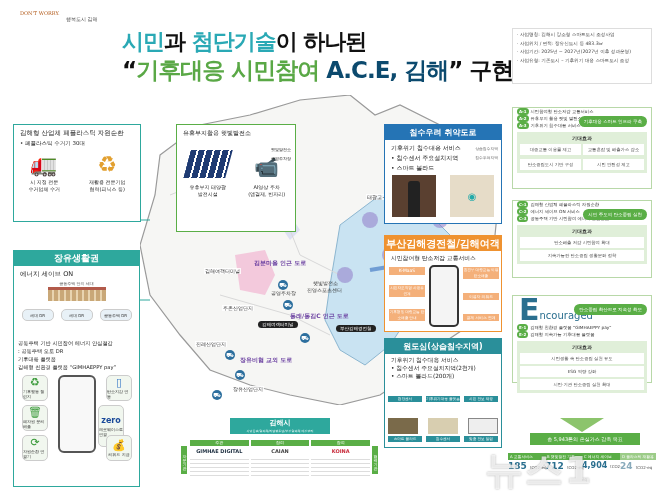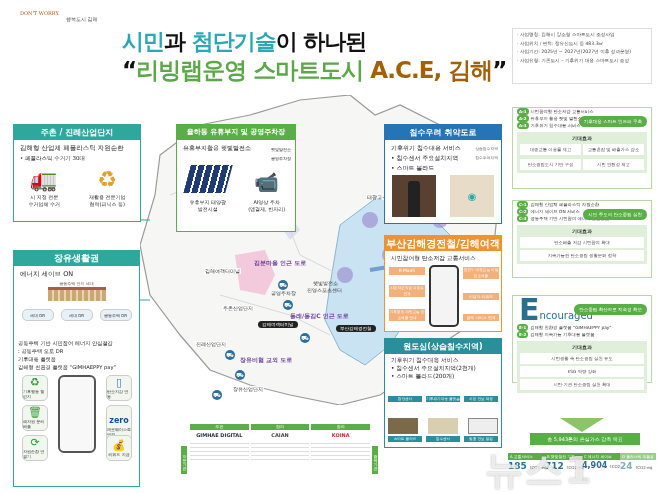--- a/index.html
+++ b/index.html
@@ -8,21 +8,21 @@
 
 .logo{left:6px;top:8px;width:100px;height:72px}
 .logo .small{font-size:5px;color:#b25a1a;text-align:left;padding-left:14px;font-family:"DejaVu Serif",serif}
 .logo .big{font-family:"DejaVu Serif",serif;font-weight:bold;color:#e07a2a;font-size:17px;line-height:15px;letter-spacing:1px;text-shadow:1px 1px 0 #7a3a10}
 .logo .sub{font-size:5px;color:#444;padding-left:60px}
 
 .title1{left:122px;top:27px;font-size:22px;font-weight:bold;color:#111;letter-spacing:-1px}
 .title1 .c{color:#2aa9b5}
 .title2{left:122px;top:55px;font-size:23px;font-weight:bold;color:#111;letter-spacing:-1px}
 .title2 .g{color:#5aa846}
-.title2 .t{color:#a16207}
+.title2 .t{color:#0c4a6e}
 
 .ov{left:512px;top:28px;width:140px;height:56px;border:1px solid #ddd;background:#fff}
 .ov .hd{background:#8a8a8a;color:#fff;font-size:8px;font-weight:bold;text-align:center;height:14px;line-height:14px}
 .ov .ln{font-size:4.6px;color:#444;padding:1px 4px;line-height:6.5px;white-space:nowrap}
 
 .map{left:140px;top:95px;width:360px;height:310px}
 
 .panel{background:#fff;border:1.5px solid #ccc}
 .phd{color:#fff;font-weight:bold;font-size:8px;text-align:center;height:15px;line-height:15px}
 .ptxt{font-size:6.5px;color:#222;line-height:10px;padding:0 6px}
@@ -63,21 +63,21 @@
 
 <div class="abs logo">
   <div class="small" style="margin-top:2px">DON'T WORRY.</div>
   <div class="sub">행복도시 김해</div>
 </div>
 
 <div class="abs title1">
   <span class="c">시민</span><span>과 </span><span class="c">첨단기술</span><span>이 하나된</span>
 </div>
 <div class="abs title2">
-  <span>“</span><span class="g">리빙랩운영 스마트도시 </span><span class="t">A.C.E, 김해</span><span>”</span><span> 구현</span>
+  <span>“</span><span class="g">기후대응 시민참여 </span><span class="t">A.C.E, 김해</span><span>”</span><span> 구현</span>
 </div>
 
 <div class="abs ov">
   <div style="padding-top:2px">
     <div class="ln">· 사업명칭: 김해시 강소형 스마트도시 조성사업</div>
     <div class="ln">· 사업위치 / 면적: 장유신도시 등 483.3㎢</div>
     <div class="ln">· 사업기간: 2025년 ~ 2027년(2027년 이후 성과운영)</div>
     <div class="ln">· 사업유형: 기존도시 – 기후위기 대응 스마트도시 조성</div>
   </div>
 </div>
@@ -114,39 +114,37 @@
 <div class="abs mlabel" style="left:306px;top:287px;background:none">진영스포츠센터</div>
 <div class="abs mlabel" style="left:270px;top:290px;background:none">공영주차장</div>
 <div class="abs car" style="left:278px;top:280px">⛟</div>
 <div class="abs car" style="left:283px;top:300px">⛟</div>
 <div class="abs car" style="left:225px;top:350px">⛟</div>
 <div class="abs car" style="left:235px;top:370px">⛟</div>
 <div class="abs car" style="left:212px;top:390px">⛟</div>
 <div class="abs car" style="left:300px;top:333px">⛟</div>
 
 <div class="abs panel" style="left:13px;top:124px;width:128px;height:98px;border-color:#2ea89d">
-  <div class="phd teal">주촌 / 진례산업단지</div>
   <div class="ptxt" style="margin-top:3px">김해형 산업체 폐플라스틱 자원순환</div>
   <div class="ptxt" style="font-size:5.5px">• 폐플라스틱 수거기 30대</div>
   <div style="display:flex;justify-content:space-around;margin-top:3px">
     <div style="text-align:center">
       <div style="font-size:22px;color:#3a8a4a;line-height:28px">🚛</div>
       <div style="font-size:5px;line-height:7px">시 지정 전문</div>
       <div style="font-size:5px;line-height:7px">수거업체 수거</div>
     </div>
     <div style="text-align:center">
       <div style="font-size:22px;color:#e2a030;line-height:28px">♻</div>
       <div style="font-size:5px;line-height:7px">재활용 전문기업</div>
       <div style="font-size:5px;line-height:7px">협력(피닉스 등)</div>
     </div>
   </div>
 </div>
 
 <div class="abs panel" style="left:176px;top:124px;width:120px;height:108px;border-color:#5aae46">
-  <div class="phd green" style="font-size:7px">율하동 유휴부지 및 공영주차장</div>
   <div class="ptxt" style="margin-top:3px;font-size:6px">유휴부지활용 햇빛발전소</div>
   <div class="abs" style="right:4px;top:20px;font-size:4px;line-height:9px;text-align:left">
     <div>햇빛발전소</div>
     <div>공영주차장</div>
   </div>
   <div style="display:flex;justify-content:space-around;margin-top:12px">
     <div style="text-align:center">
       <div style="width:42px;height:28px;background:repeating-linear-gradient(90deg,#1f3b73 0 6px,#fff 6px 8px);margin:0 auto;transform:skewX(-15deg)"></div>
       <div style="font-size:5px;line-height:7px;margin-top:6px">유휴부지 태양광</div>
       <div style="font-size:5px;line-height:7px">발전시설</div>
@@ -203,21 +201,21 @@
       </div>
     <div class="abs ibox" style="left:8px;top:60px;width:26px;height:26px">
         <span class="g" style="color:#3a9a3a">⟳</span>
         <span>자원순환 연결기</span>
       </div>
     <div class="abs" style="left:44px;top:0;width:38px;height:78px;border:2px solid #555;border-radius:6px;background:#f8f8f8"></div>
     <div class="abs ibox" style="left:92px;top:0;width:26px;height:26px">
         <span class="g" style="color:#3a7ac8">▯</span>
         <span>탄소지갑 연동</span>
       </div>
-    <div class="abs ibox" style="left:92px;top:30px;width:26px;height:42px">
+    <div class="abs ibox" style="left:84px;top:30px;width:26px;height:42px">
         <span class="g" style="color:#1a4a9a;font-weight:bold;font-size:8px">zero</span>
         <span>제로웨이스트 연결</span>
       </div>
     <div class="abs ibox" style="left:92px;top:60px;width:26px;height:26px">
         <span class="g" style="color:#c89a3a">💰</span>
         <span>리워드 지급</span>
       </div>
   </div>
 </div>
 
@@ -255,20 +253,24 @@
     <div style="width:30px;height:16px;background:#eee;border:1px solid #888"></div>
   </div>
   <div style="display:flex;justify-content:space-between;padding:0 3px;margin-top:2px">
     <div style="width:34px;background:#2a8f9a;color:#fff;font-size:3.6px;text-align:center;line-height:6px">스마트 볼라드</div>
     <div style="width:34px;background:#2a8f9a;color:#fff;font-size:3.6px;text-align:center;line-height:6px">침수센서</div>
     <div style="width:34px;background:#2a8f9a;color:#fff;font-size:3.6px;text-align:center;line-height:6px">맞춤 정보 알림</div>
   </div>
 </div>
 
 <div class="abs" style="left:190px;top:418px;width:180px;height:72px">
+  <div style="margin:0 auto;width:100px;background:#2ea89d;color:#fff;text-align:center">
+    <div style="font-size:7px;font-weight:bold;line-height:10px">김해시</div>
+    <div style="font-size:3px;line-height:6px;white-space:nowrap;overflow:hidden">사업총괄/협의체/리빙랩운영/민간협력체 예산관리</div>
+  </div>
   <div style="display:flex;gap:2px;margin-top:6px">
     <div style="flex:1;text-align:center">
       <div style="background:#5aae46;color:#fff;font-size:4px;line-height:6px">주관</div>
       <div style="font-size:5px;font-weight:bold;line-height:10px;color:#234">GIMHAE DIGITAL</div>
       <div style="height:20px;background:repeating-linear-gradient(#fff 0 3px,#ddd 3px 4px)"></div>
     </div>
     <div style="flex:1;text-align:center">
       <div style="background:#5aae46;color:#fff;font-size:4px;line-height:6px">참여</div>
       <div style="font-size:5px;font-weight:bold;line-height:10px;color:#444">CAIAN</div>
       <div style="height:20px;background:repeating-linear-gradient(#fff 0 3px,#ddd 3px 4px)"></div>

